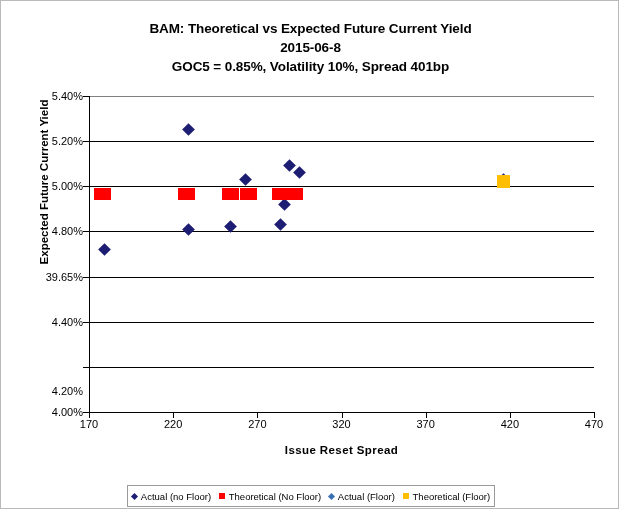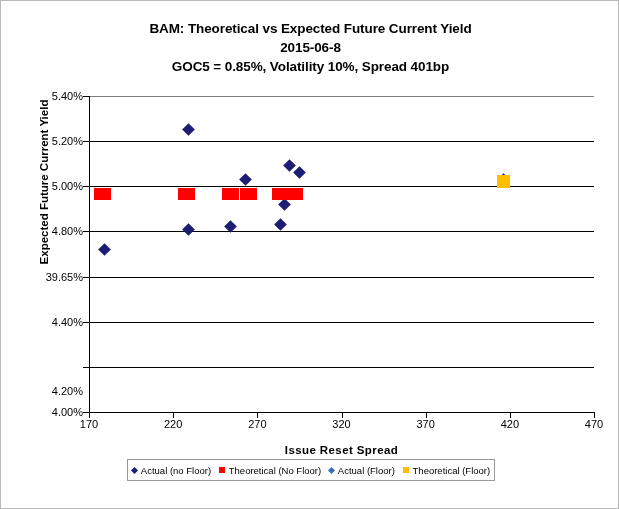--- a/index.html
+++ b/index.html
@@ -154,21 +154,21 @@
     width: 13px;
     height: 13px;
     margin-left: -6.5px;
     margin-top: -6.5px;
   }
 
   
   #legend {
     position: absolute;
     left: 126px;
-    top: 458px;
+    top: 484px;
     width: 368px;
     height: 22px;
     border: 1px solid #9a9a9a;
     background: #ffffff;
     display: flex;
     align-items: center;
     justify-content: space-around;
     box-sizing: border-box;
   }
   .legend-entry {

